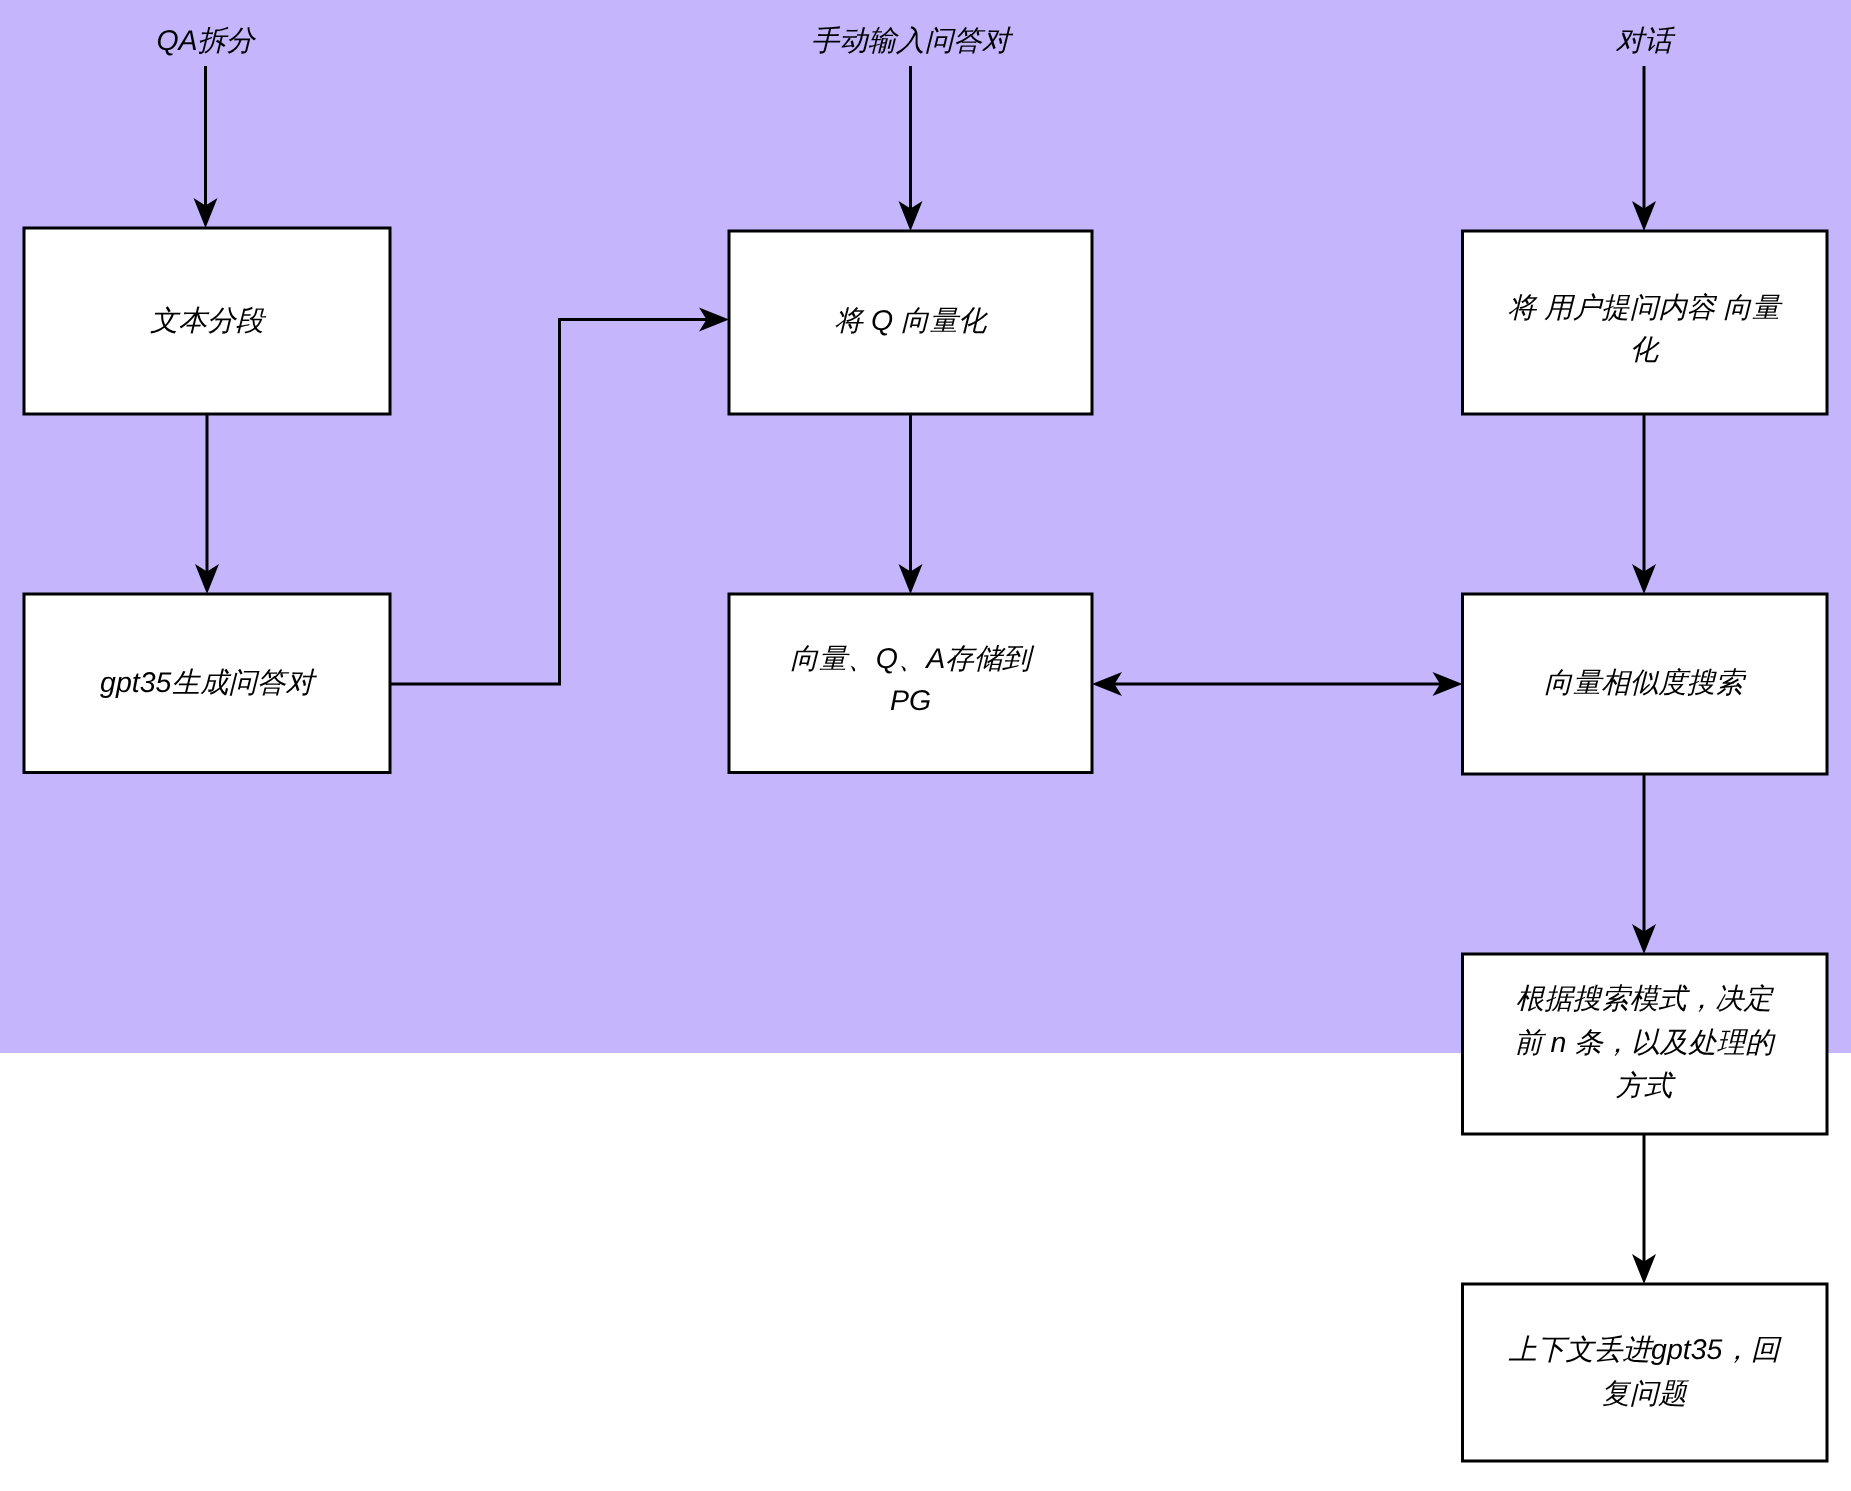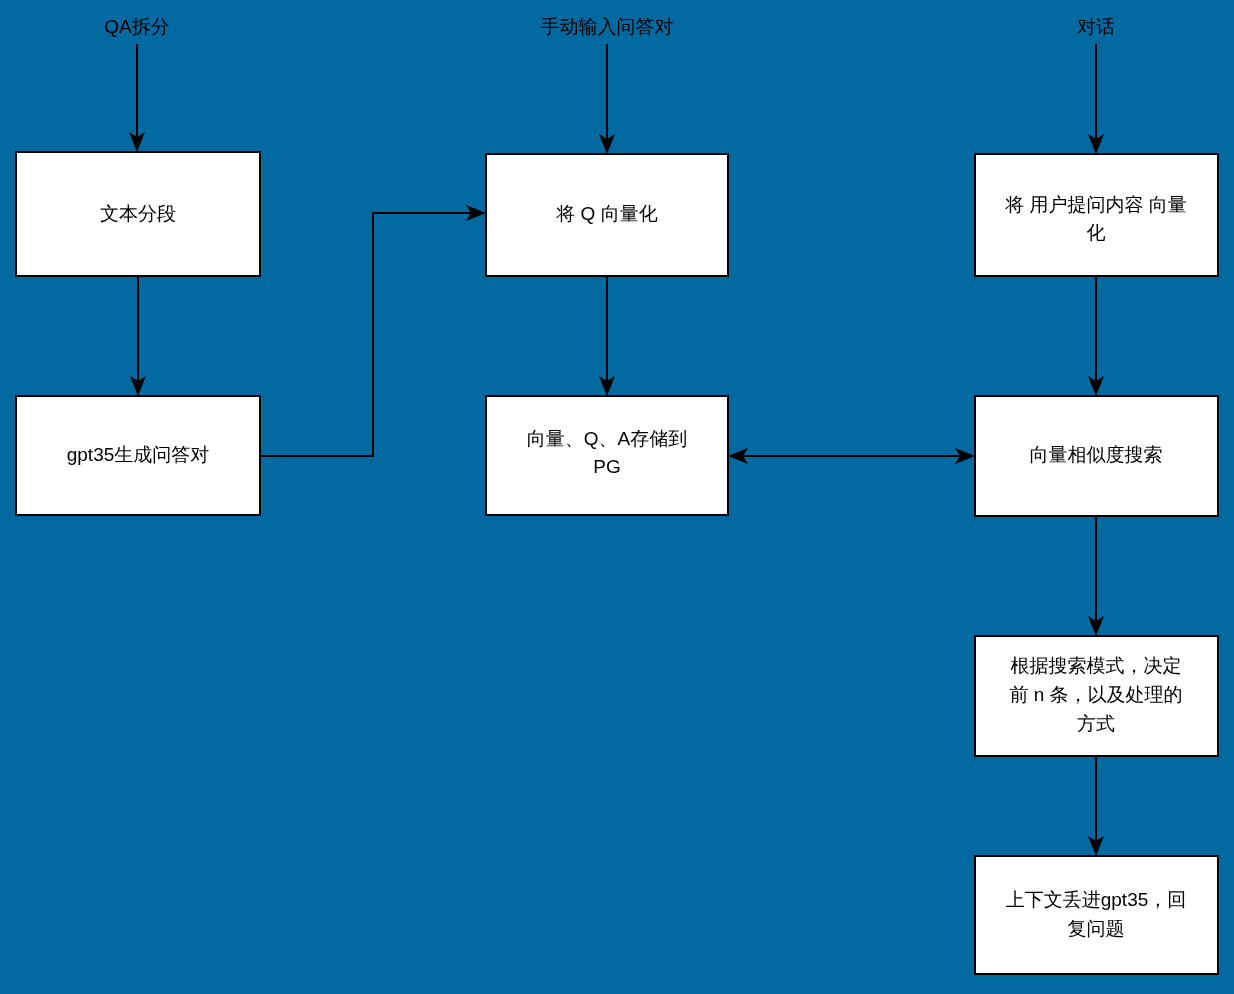--- a/index.html
+++ b/index.html
@@ -9,22 +9,23 @@
   }
   body {
     width: 1234px;
     height: 994px;
     font-family: "Liberation Sans", "DejaVu Sans", sans-serif;
     overflow: hidden;
   }
   #flowchart-root {
     position: relative;
     width: 1234px;
-    height: 994px;
-    background: #0369a1;
+    height: 702px;
+    background: #c4b5fd;
+    font-style: italic;
   }
   svg.diagram {
     display: block;
     width: 1234px;
     height: 994px;
   }
   .node-box {
     fill: #ffffff;
     stroke: #000000;
     stroke-width: 2;

